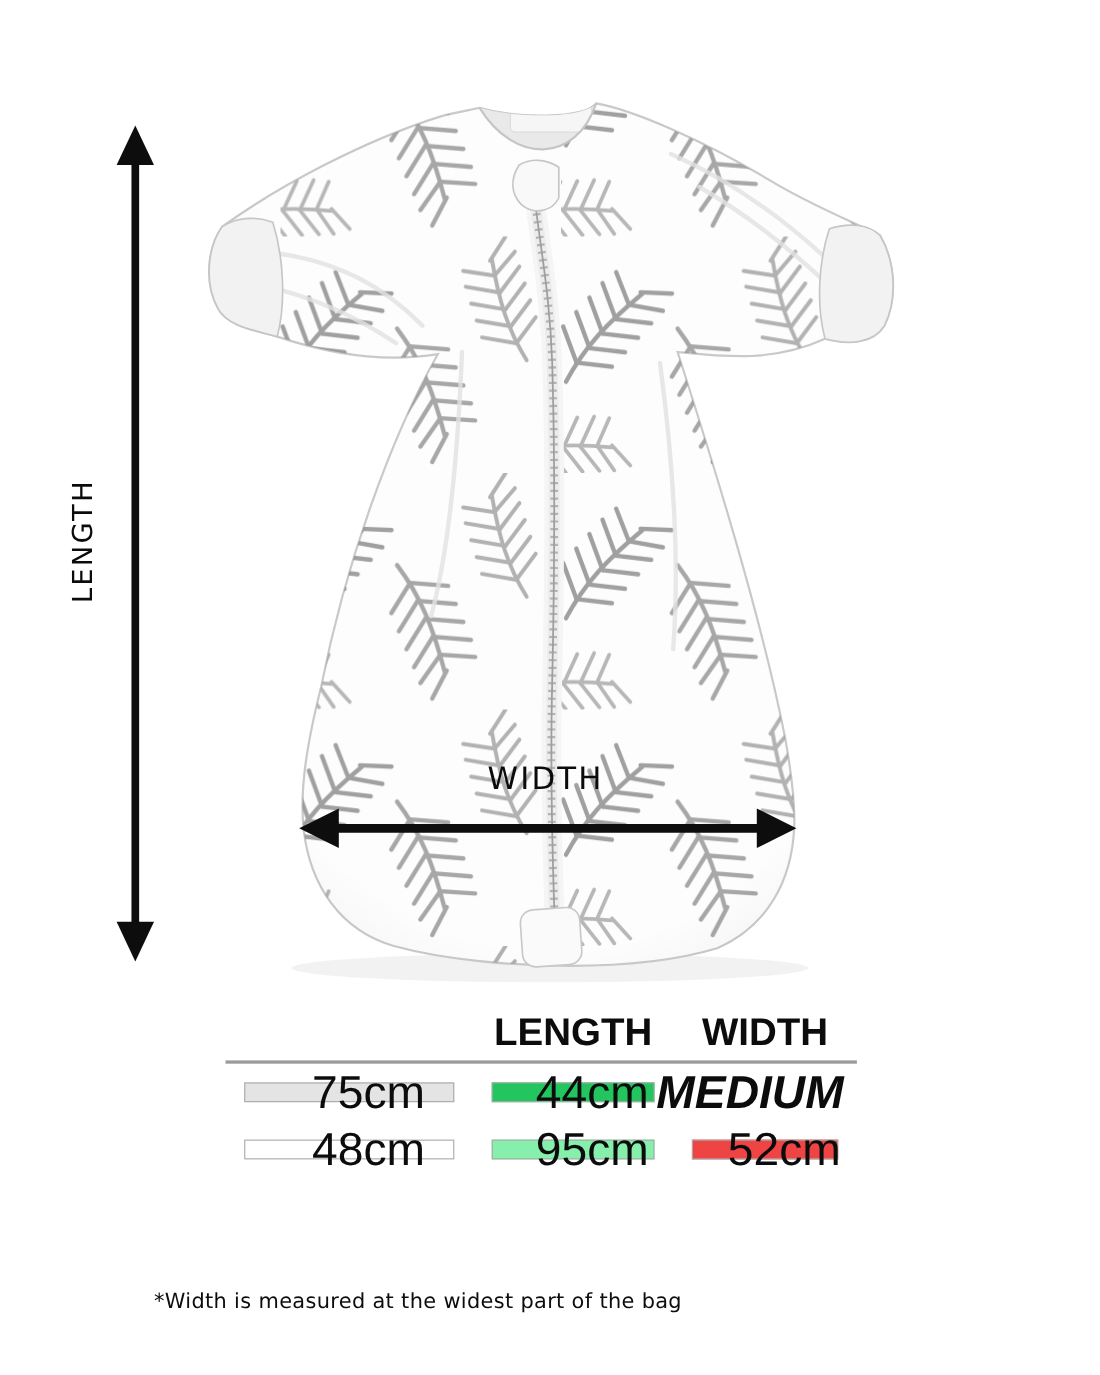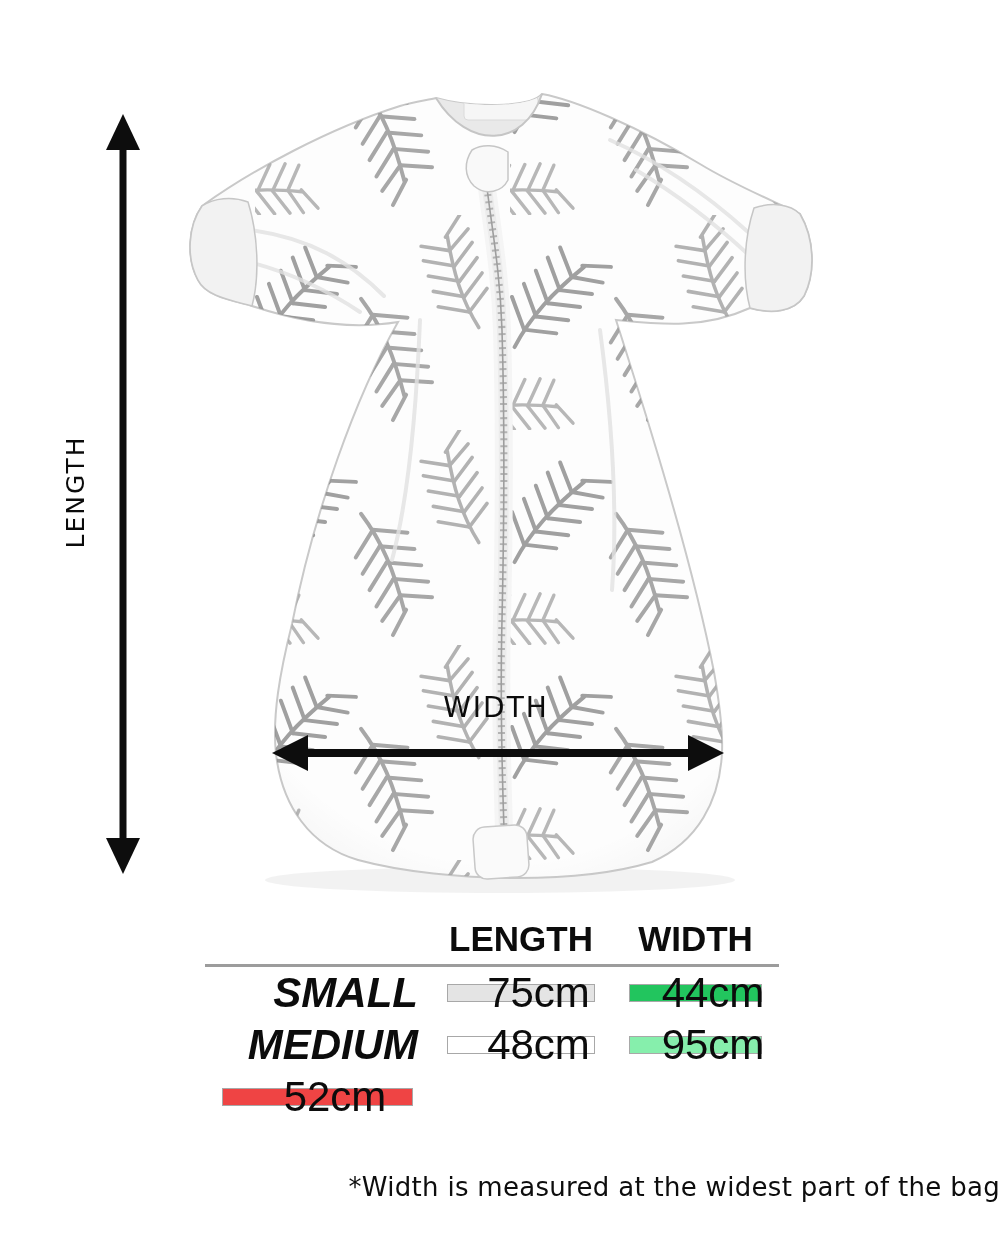--- a/index.html
+++ b/index.html
@@ -23,22 +23,22 @@
     display:flex;align-items:center;justify-content:flex-end;padding-right:12px;
   }
   .td{
     margin:17px;border:1px solid #a8a8a8;box-sizing:border-box;
     display:flex;align-items:center;justify-content:center;
     font-size:42px;color:#0c0c0c;background:#ffffff;padding-left:35px;
   }
 
   
   .footnote{
-    position:absolute;left:140px;top:1172px;width:860px;text-align:right;
-    font-family:"DejaVu Sans",sans-serif;font-size:26px;color:#0d0d0d;letter-spacing:0.3px;
+    position:absolute;left:140px;top:1172px;width:860px;text-align:left;
+    font-family:"DejaVu Sans",sans-serif;font-size:19px;color:#0d0d0d;letter-spacing:0.3px;
   }
 
   text{font-family:"DejaVu Sans",sans-serif;}
 </style>
 </head>
 <body>
 
 <div class="stage">
 
   <svg width="1000" height="918" viewBox="0 0 1000 918">
@@ -147,21 +147,20 @@
 
   <div class="size-table">
     <div class="thead">
       <div></div>
       <div class="th">LENGTH</div>
       <div class="th">WIDTH</div>
     </div>
     <div class="rule"></div>
     <div class="tbody">
 
-      <div class="rowlabel">SMALL</div>
       <div class="td tr-gray-cell" style="background:#e4e4e4">75cm</div>
       <div class="td" style="background:#22c55e">44cm</div>
 
       <div class="rowlabel">MEDIUM</div>
       <div class="td">48cm</div>
 
       <div class="td" style="background:#86efac">95cm</div>
       <div class="td" style="background:#ef4444">52cm</div>
 
     </div>

